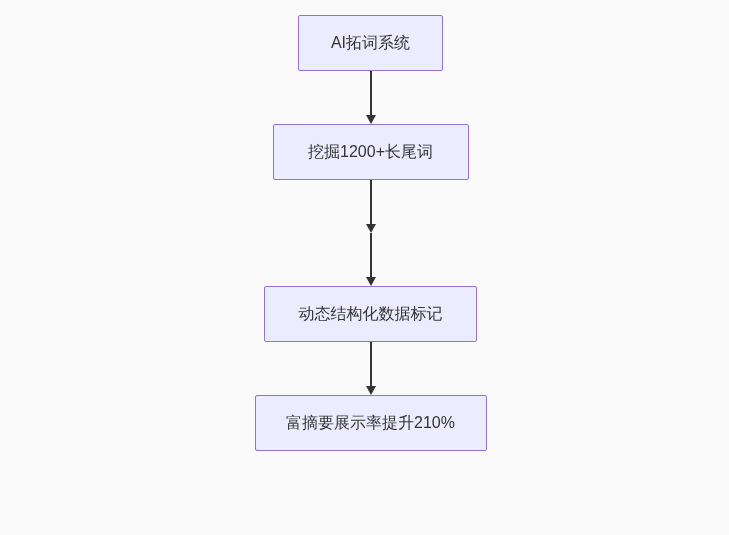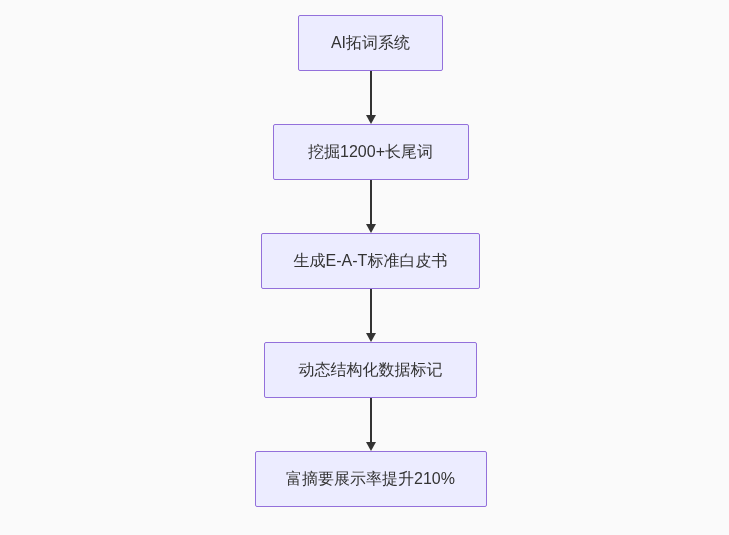--- a/index.html
+++ b/index.html
@@ -93,23 +93,20 @@
 
     <div class="node n1">
       <span>挖掘1200+长尾词</span>
     </div>
 
     <div class="edge">
       <div class="shaft"></div>
       <div class="head"></div>
     </div>
 
-    <div class="node n2">
-      <span>生成E-A-T标准白皮书</span>
-    </div>
 
     <div class="edge">
       <div class="shaft"></div>
       <div class="head"></div>
     </div>
 
     <div class="node n3">
       <span>动态结构化数据标记</span>
     </div>
 

